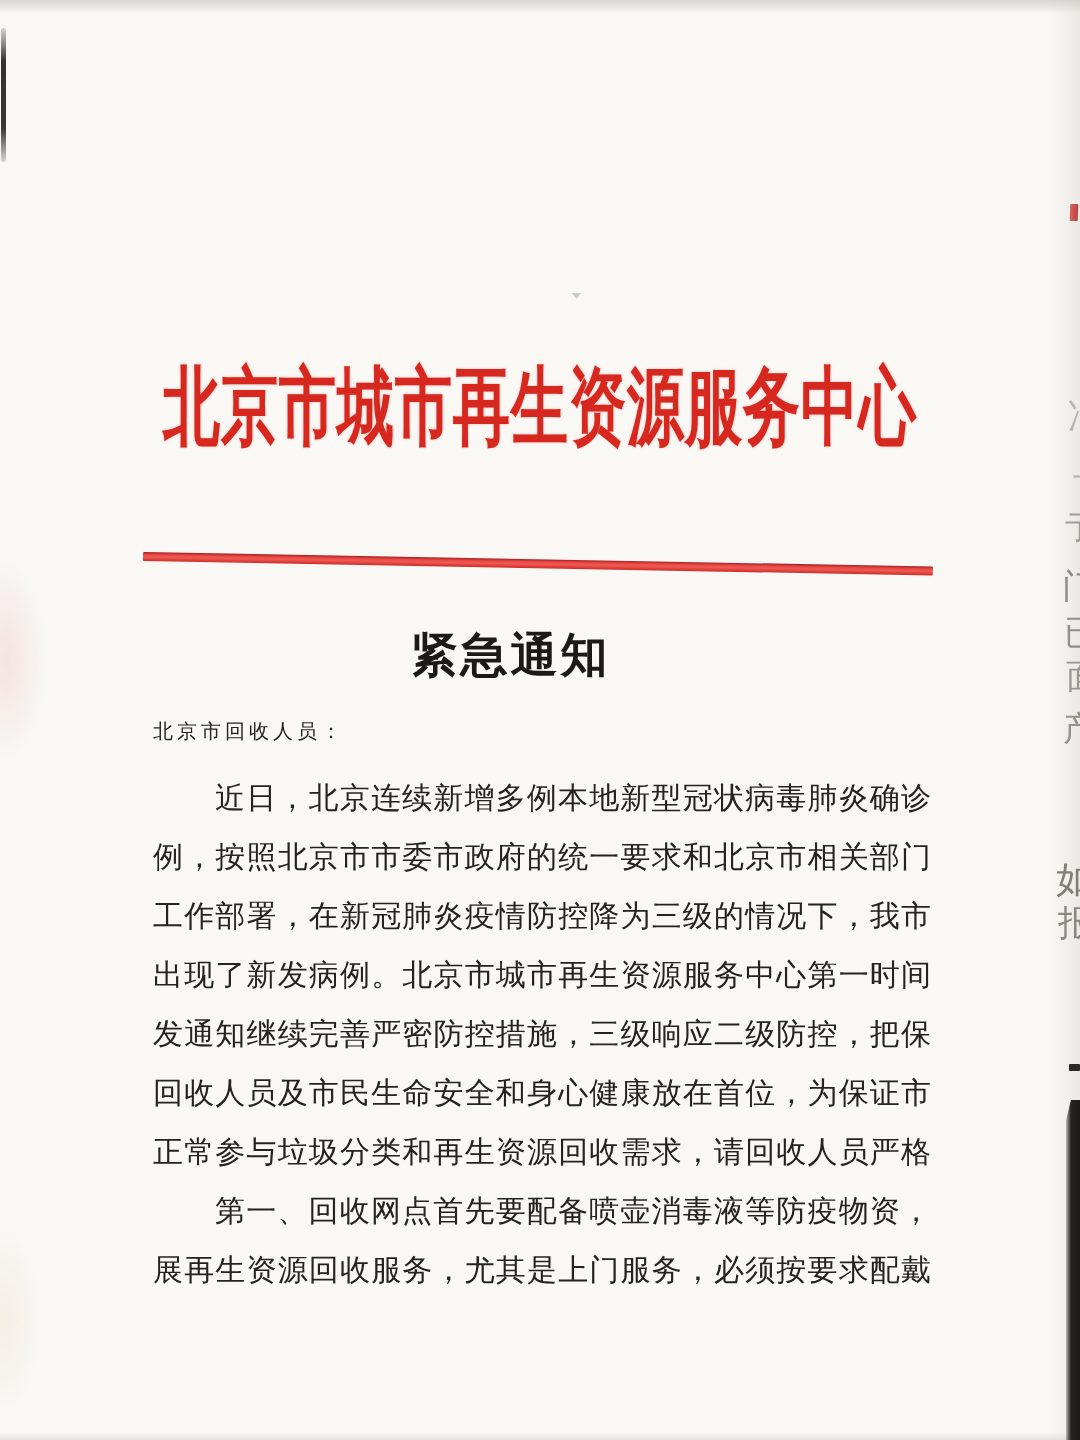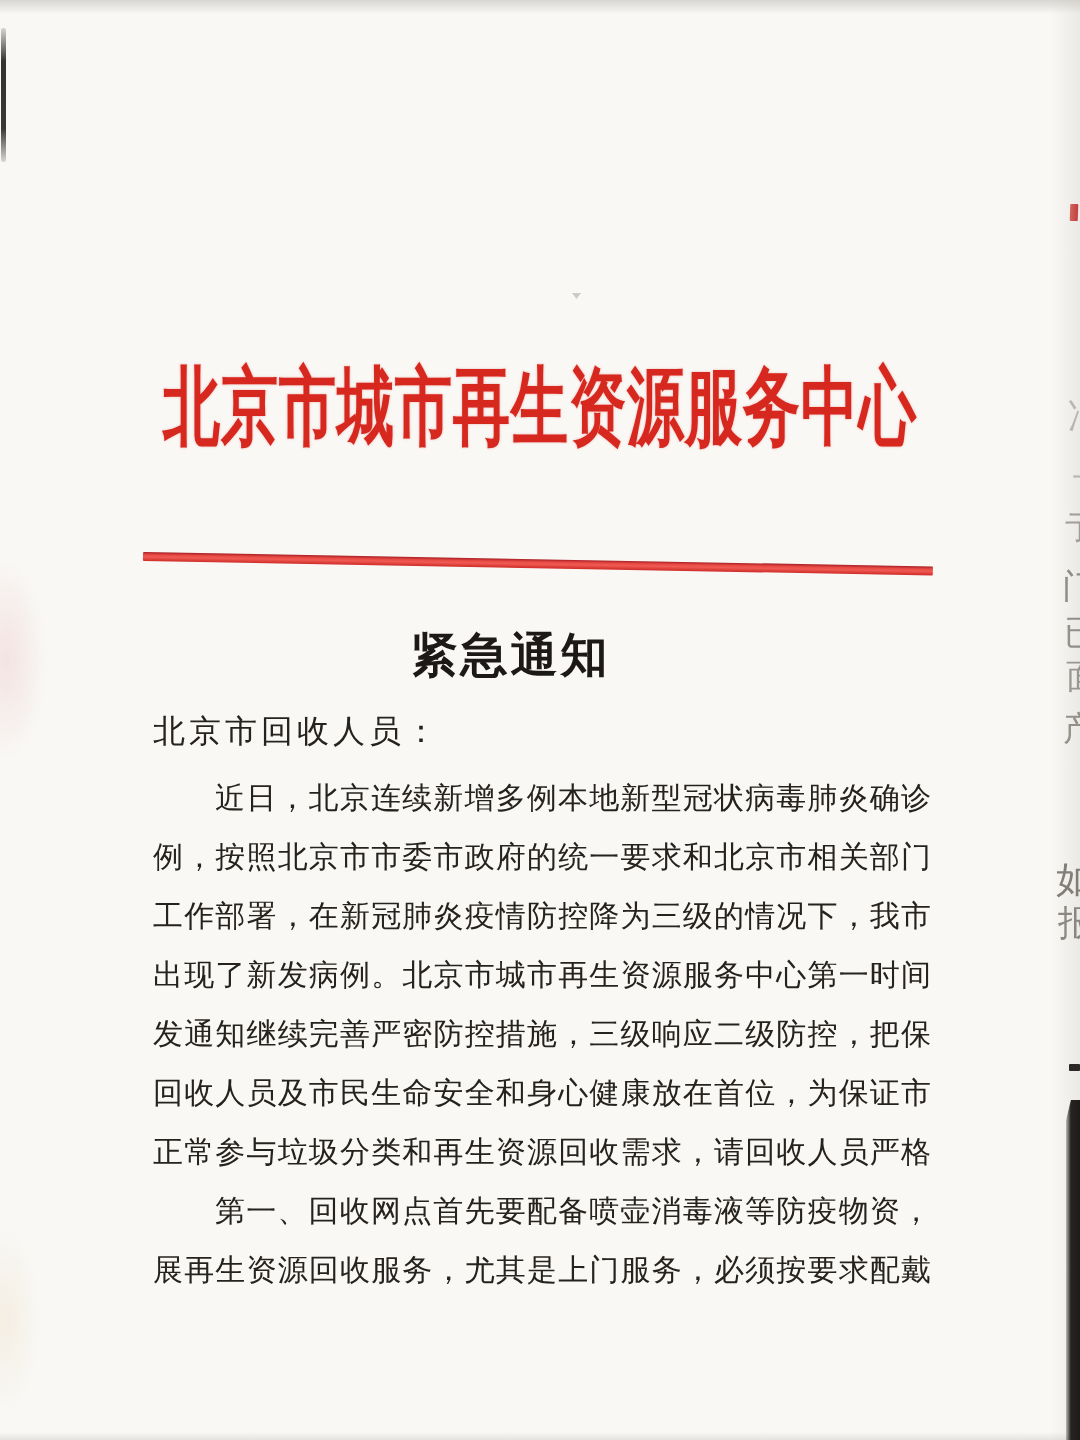--- a/index.html
+++ b/index.html
@@ -107,21 +107,21 @@
     font-size: 47px;
     font-weight: 600;
     letter-spacing: 3px;
     color: #1c1916;
   }
   .body-block {
     position: absolute; left: 153px; top: 700px; width: 778px;
     color: #26221e;
   }
   .salutation {
-    font-size: 32px;
+    font-size: 20px;
     letter-spacing: 4px;
     height: 68px;
     line-height: 62px;
   }
   .l {
     font-size: 30px;
     height: 59px;
     line-height: 59px;
     overflow: hidden;
   }

